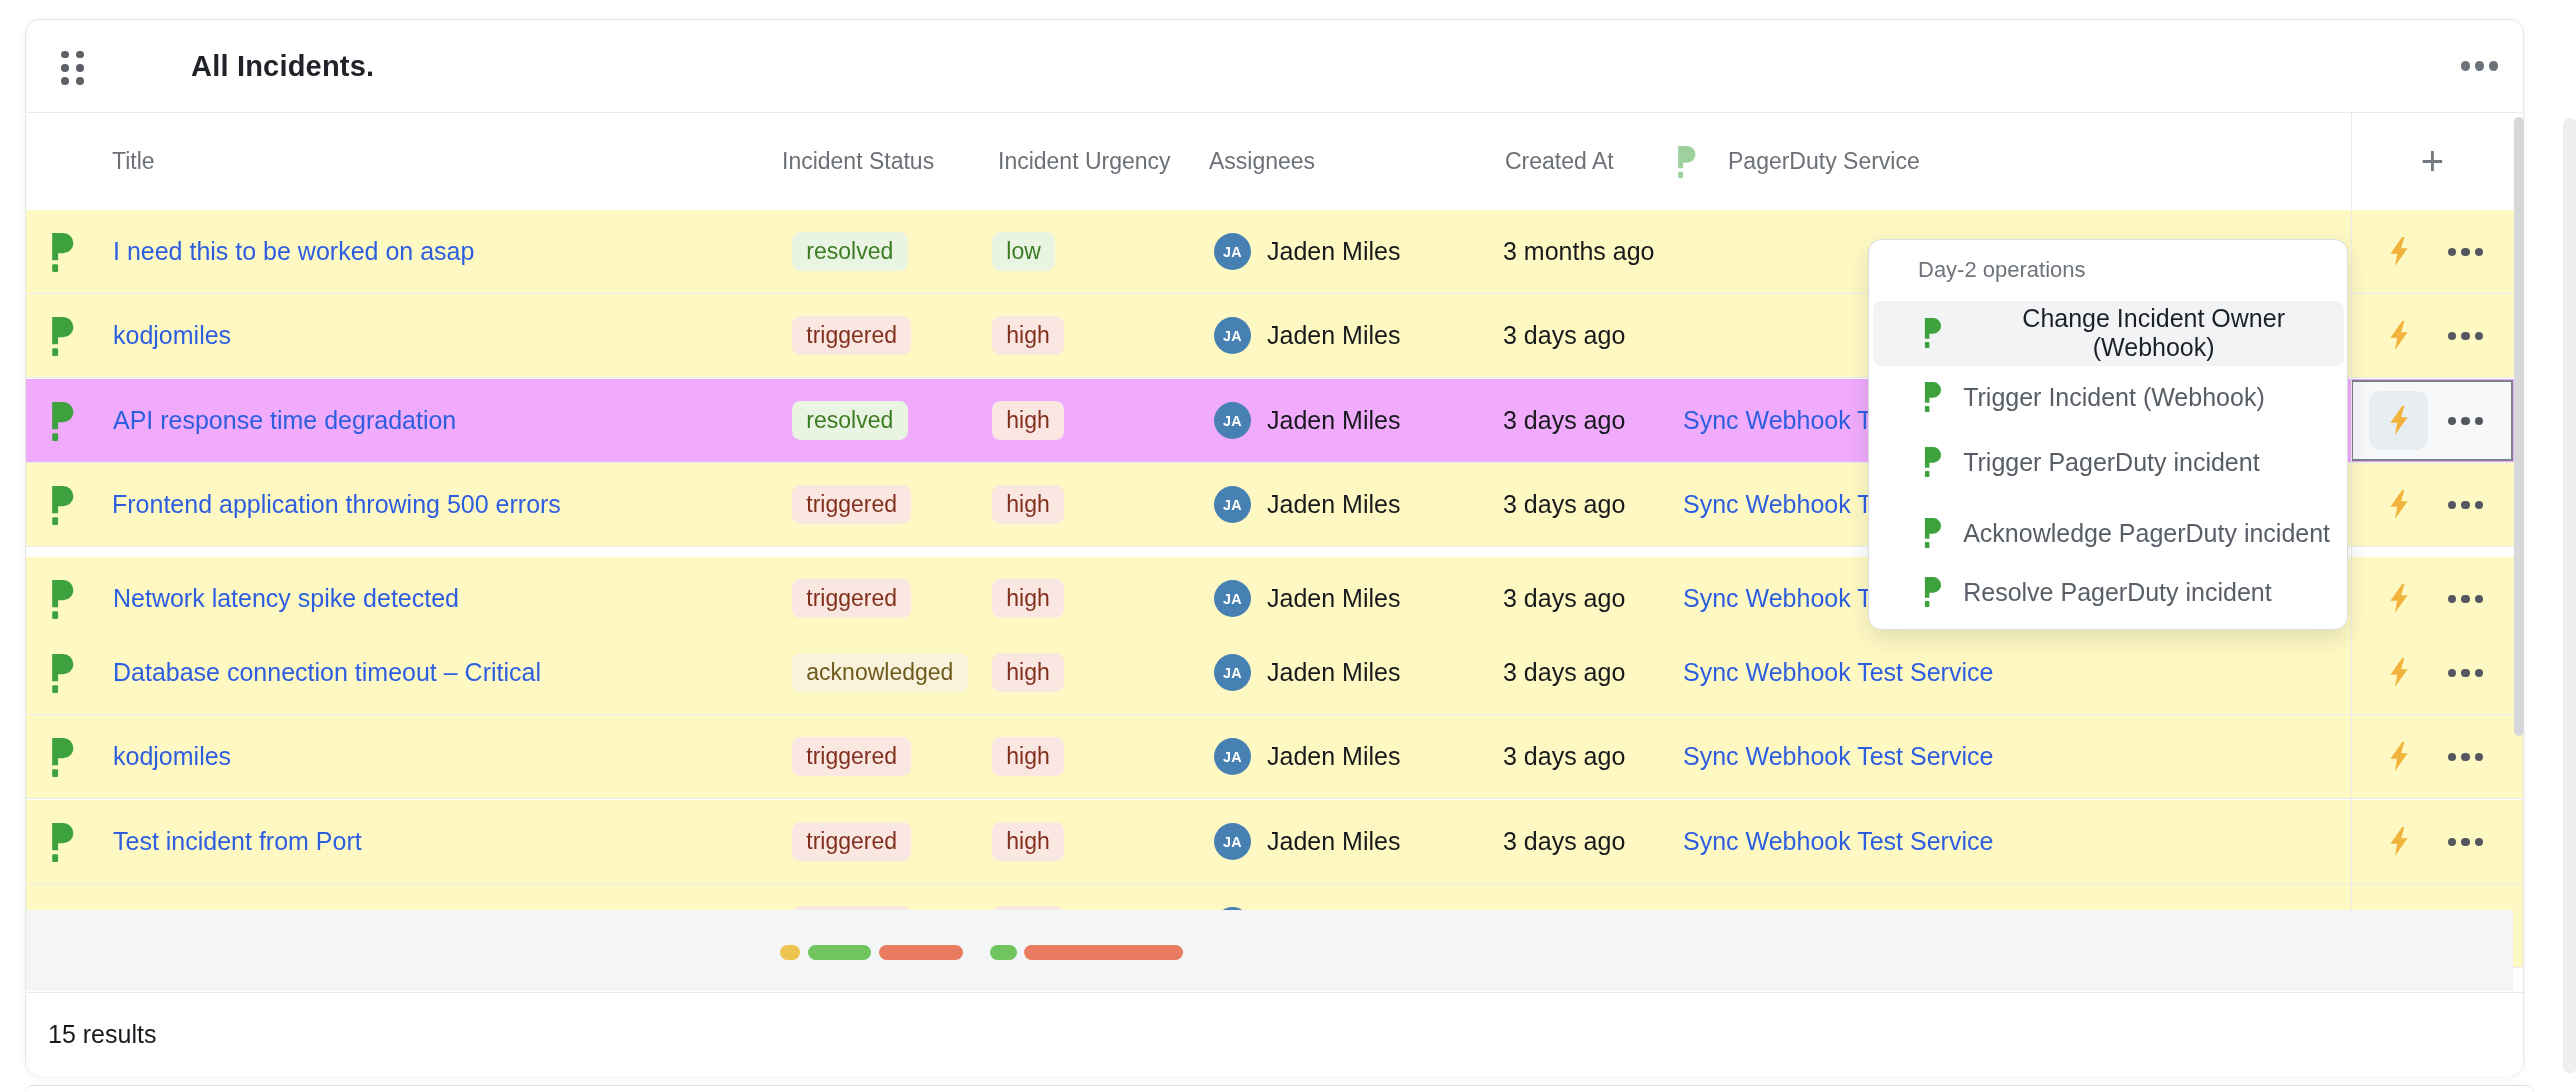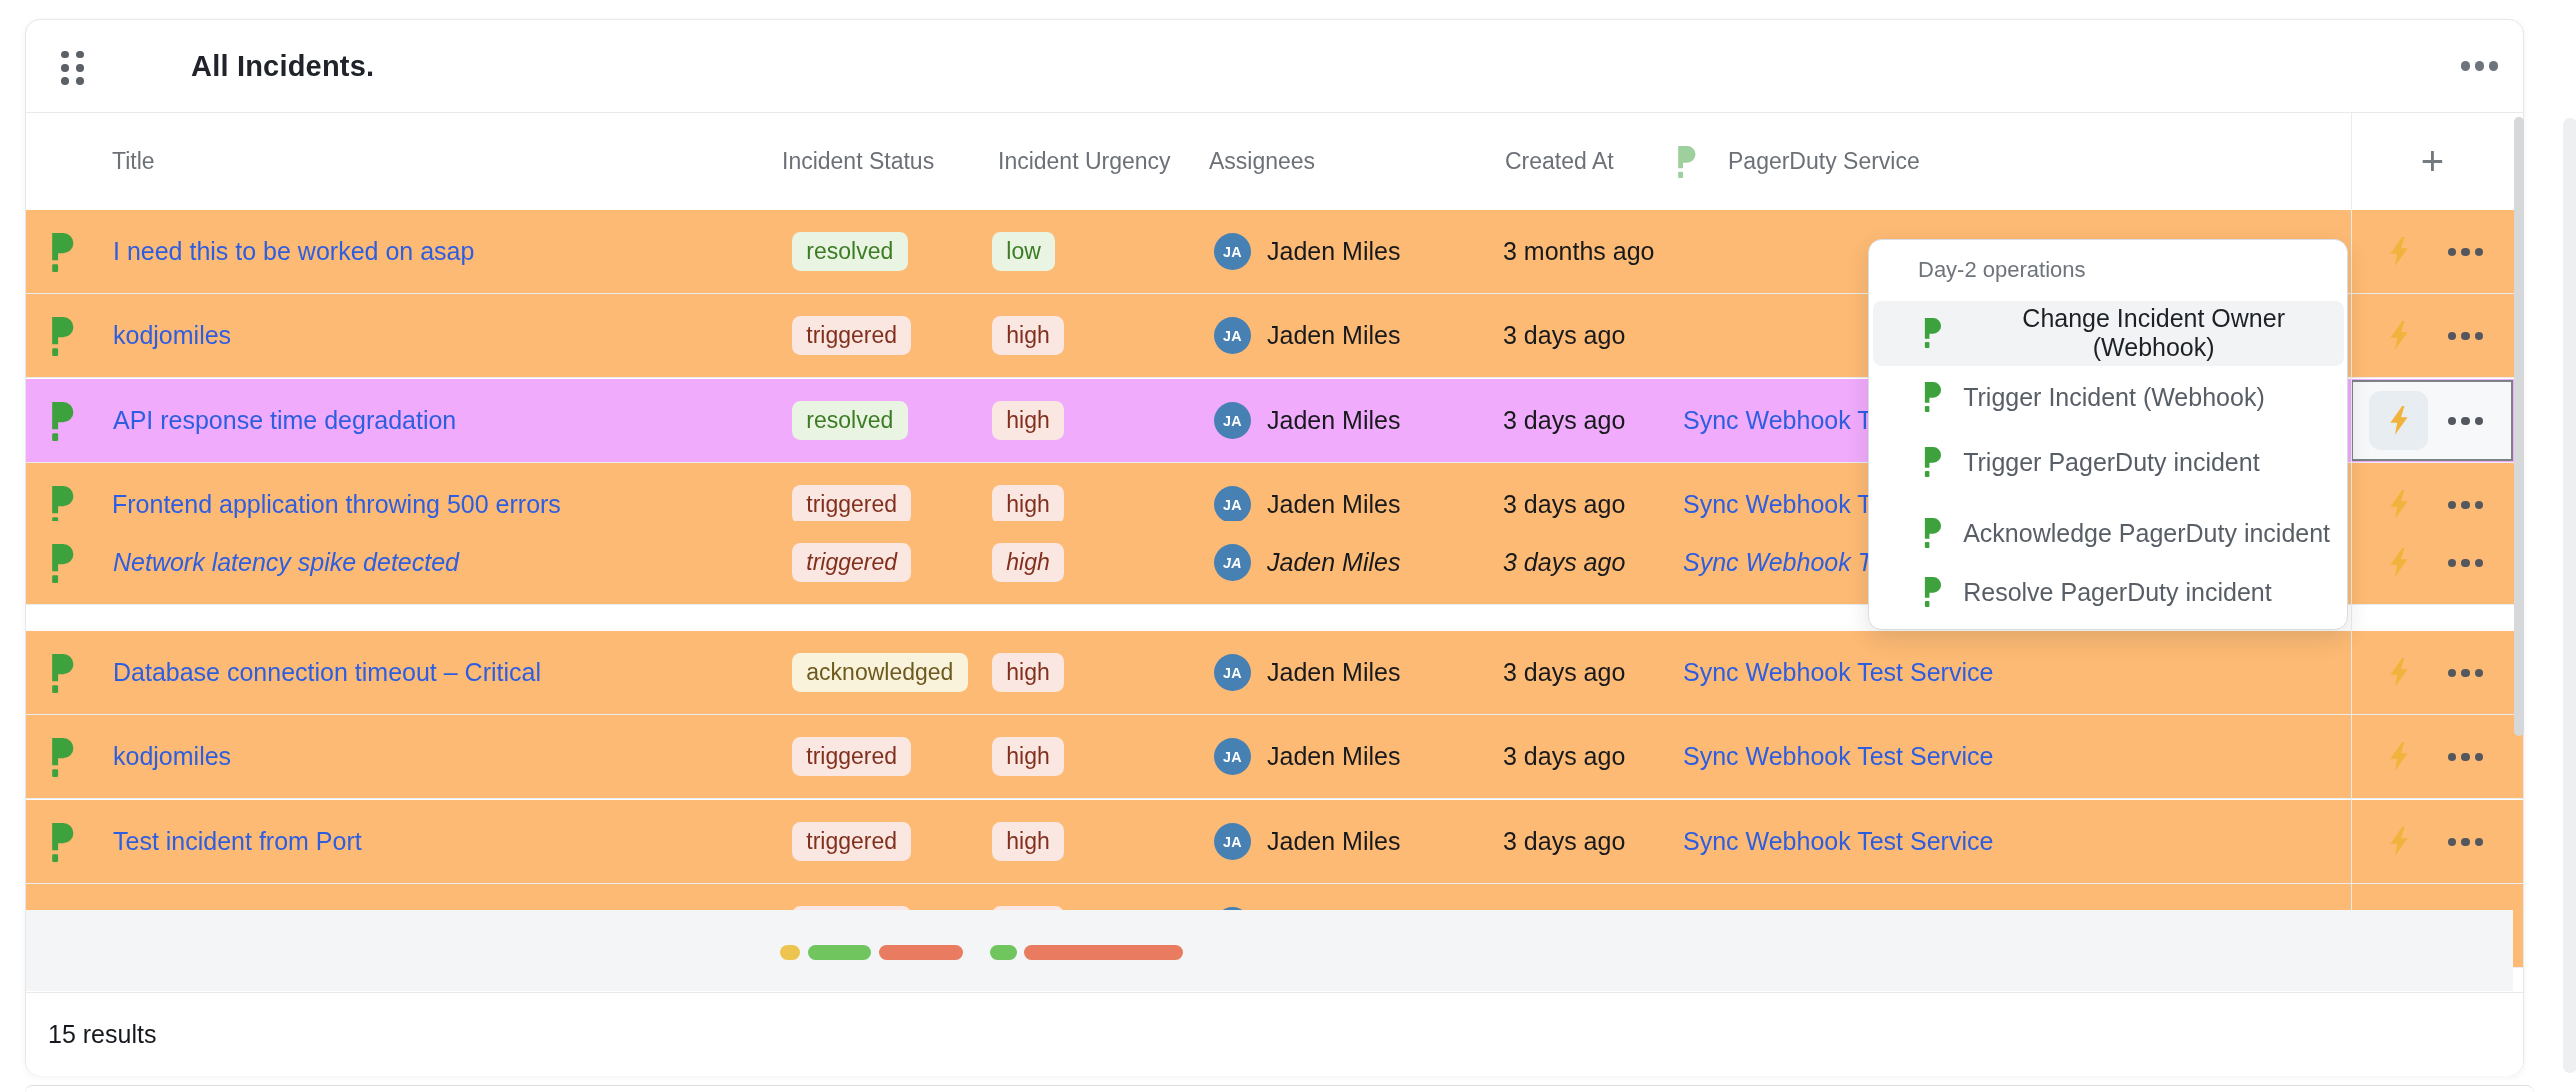--- a/index.html
+++ b/index.html
@@ -22,21 +22,21 @@
   .hmenu i { width:9.3px; height:9.3px; border-radius:50%; background:#6e747b; }
 
   
   .thead { position:absolute; top:93px; left:0; width:2497px; height:98px; border-bottom:0.8px solid #e8eaec; background:#fff; }
   .th { position:absolute; top:0; height:98px; display:flex; align-items:center; font-size:23px; color:#6c7177; cursor:pointer; }
   .th-icon { position:absolute; top:0; height:98px; display:flex; align-items:center; }
   .addcol { position:absolute; left:2381px; top:0; width:51px; height:98px; display:flex; align-items:center;
             justify-content:center; font-size:40px; font-weight:400; color:#757a80; background:none; border:none; cursor:pointer; }
 
   
-  .row { position:absolute; left:0; width:2497px; height:84px; border-bottom:0.8px solid #eaecee; background:#fdba74; z-index:1; cursor:pointer; }
+  .row { position:absolute; left:0; width:2497px; height:84px; border-bottom:0.8px solid #eaecee; background:#fef9c3; z-index:1; cursor:pointer; }
   .row.sel { background:#f0abfc; }
   .cell { position:absolute; top:0; height:84px; display:flex; align-items:center; }
   .picon { top:23px; height:39px; }
   .link { font-size:25px; font-weight:500; color:var(--link); text-decoration:none; white-space:nowrap; }
   .badge { height:39px; padding:0 14.3px; border-radius:8.4px; display:flex; align-items:center; font-size:23px; white-space:nowrap; }
   .avatar { position:absolute; left:1188px; top:23.6px; width:37px; height:37px; border-radius:50%;
             background:var(--avatar); color:#fff; font-size:14.3px; font-weight:700;
             display:flex; align-items:center; justify-content:center; letter-spacing:0.4px; }
   .name, .created { font-size:25px; color:#17191c; white-space:nowrap; }
   .vline { position:absolute; left:2325px; top:93px; width:0.8px; height:797px; background:#eaecee; z-index:2; }
@@ -261,21 +261,21 @@
               <path d="M15.5 0 L2.5 18.5 h7.5 L7.5 32 L21.5 12.5 h-7.2 L18 0 Z" fill="#F2B33D"></path>
             </svg>
           </span>
         </button>
         <button class="dotsbtn">
           <i></i>
           <i></i>
           <i></i>
         </button>
       </div>
-      <div class="row" style="top: 501px; font-style: italic;">
+      <div class="row" style="top: 537px;">
         <span class="cell picon" style="left: 21px;">
           <svg width="29" height="39" viewBox="0 0 34 46">
             <path d="M6 0 h13 a12 12 0 0 1 0 24 h-6 v8 h-7 Z" fill="#3DA23D"></path>
             <rect x="6" y="37" width="7" height="9" rx="1.5" fill="#3DA23D"></rect>
           </svg>
         </span>
         <div class="cell" style="left: 87px;">
           <a class="link" href="#">Network latency spike detected</a>
         </div>
         <div class="cell" style="left: 766px;">

